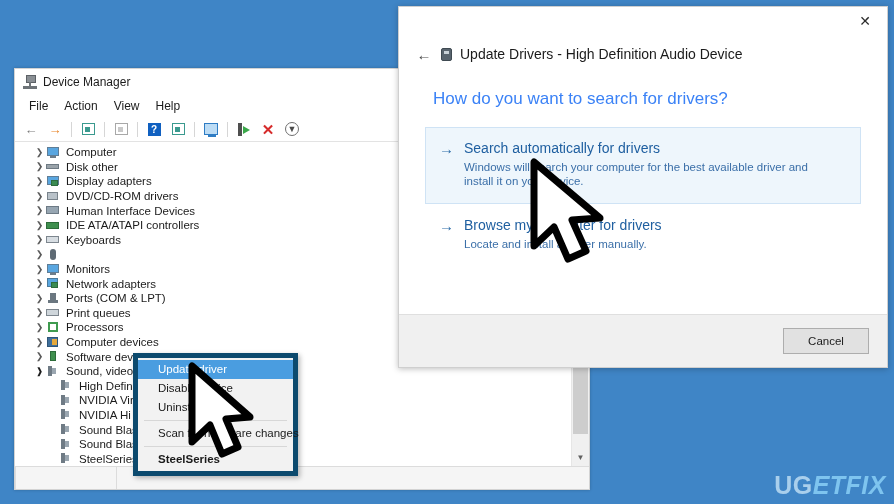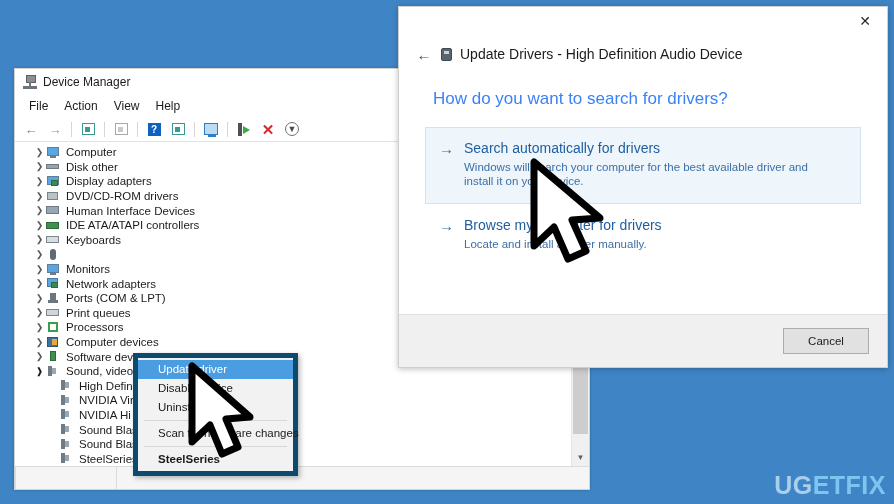--- a/index.html
+++ b/index.html
@@ -27,21 +27,21 @@
     right: 8px;
     bottom: 6px;
     font-size: 25px;
     font-weight: bold;
     letter-spacing: 0.5px;
     color: #8dc0e6;
     line-height: 1;
     user-select: none;
   }
   .watermark .wm-a { color: #a9cfec; text-align: right; }
-  .watermark .wm-b { color: #7ec4ef; }
+  .watermark .wm-b { color: #7ec4ef; font-style: italic; }
 
   
   .dm-window {
     position: absolute;
     left: 14px;
     top: 68px;
     width: 574px;
     height: 420px;
     background: #ffffff;
     border: 1px solid #d3d3d3;

